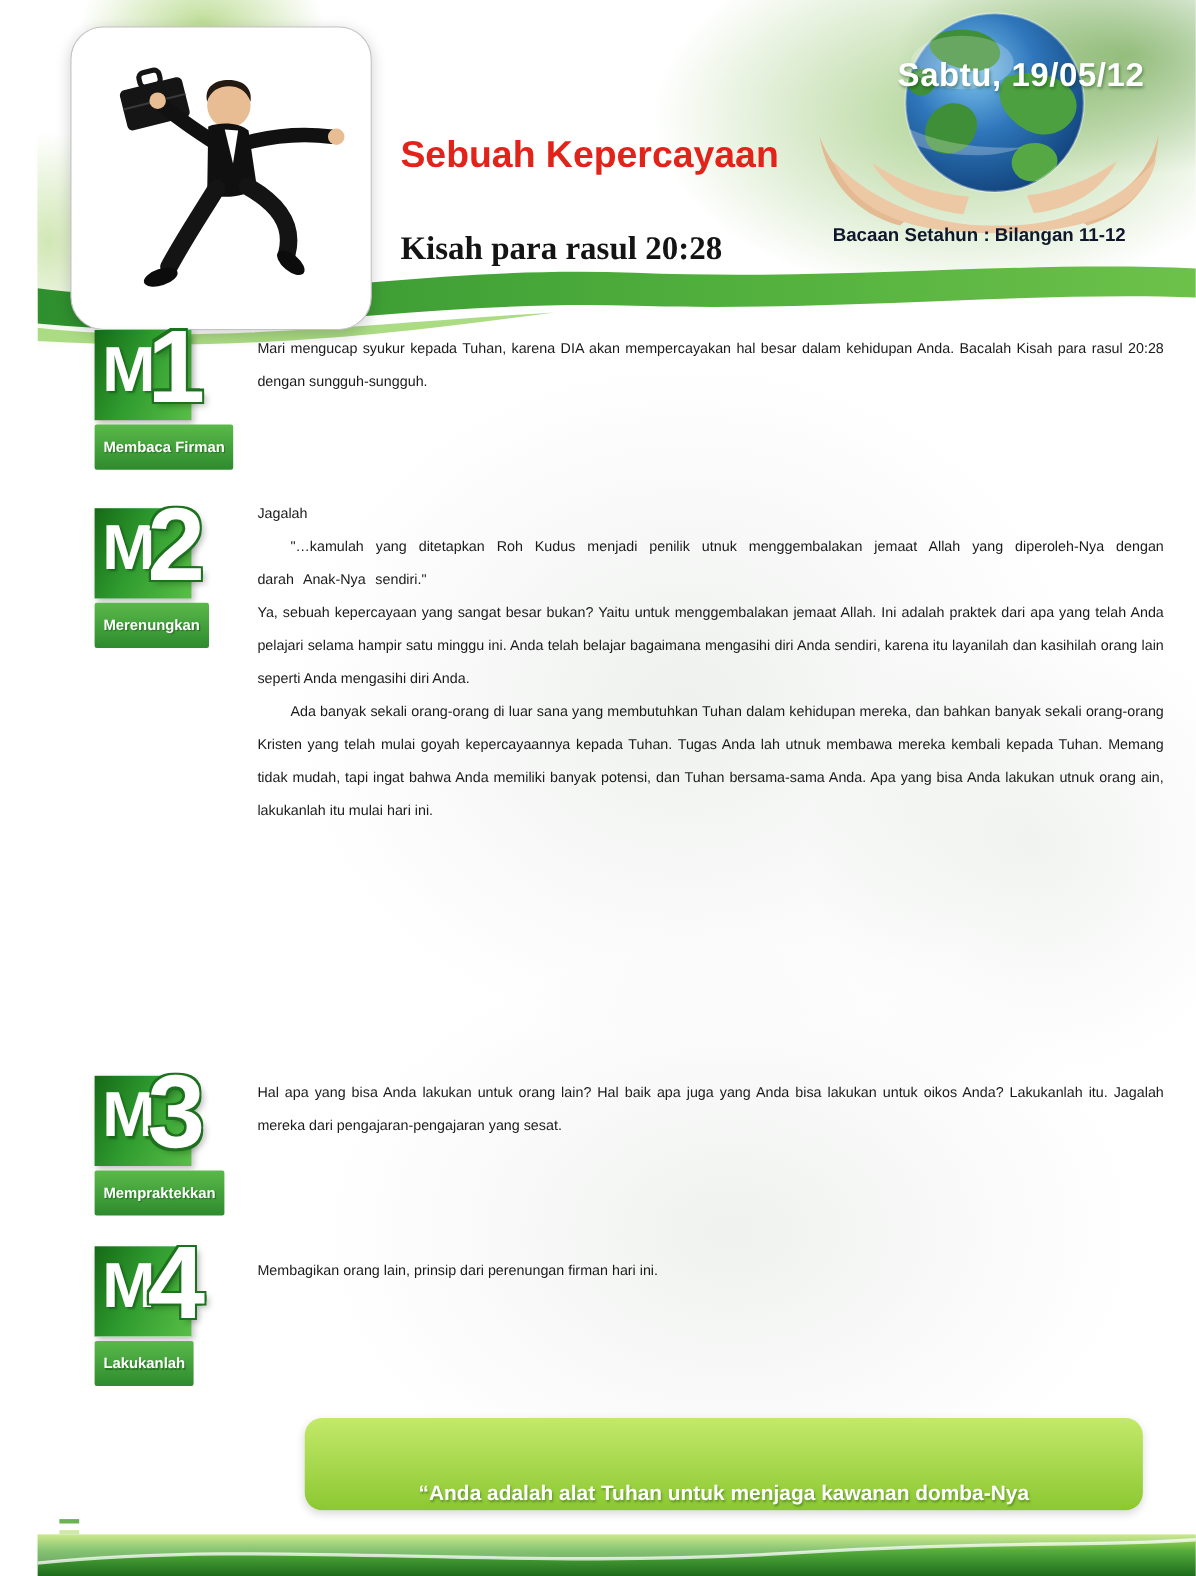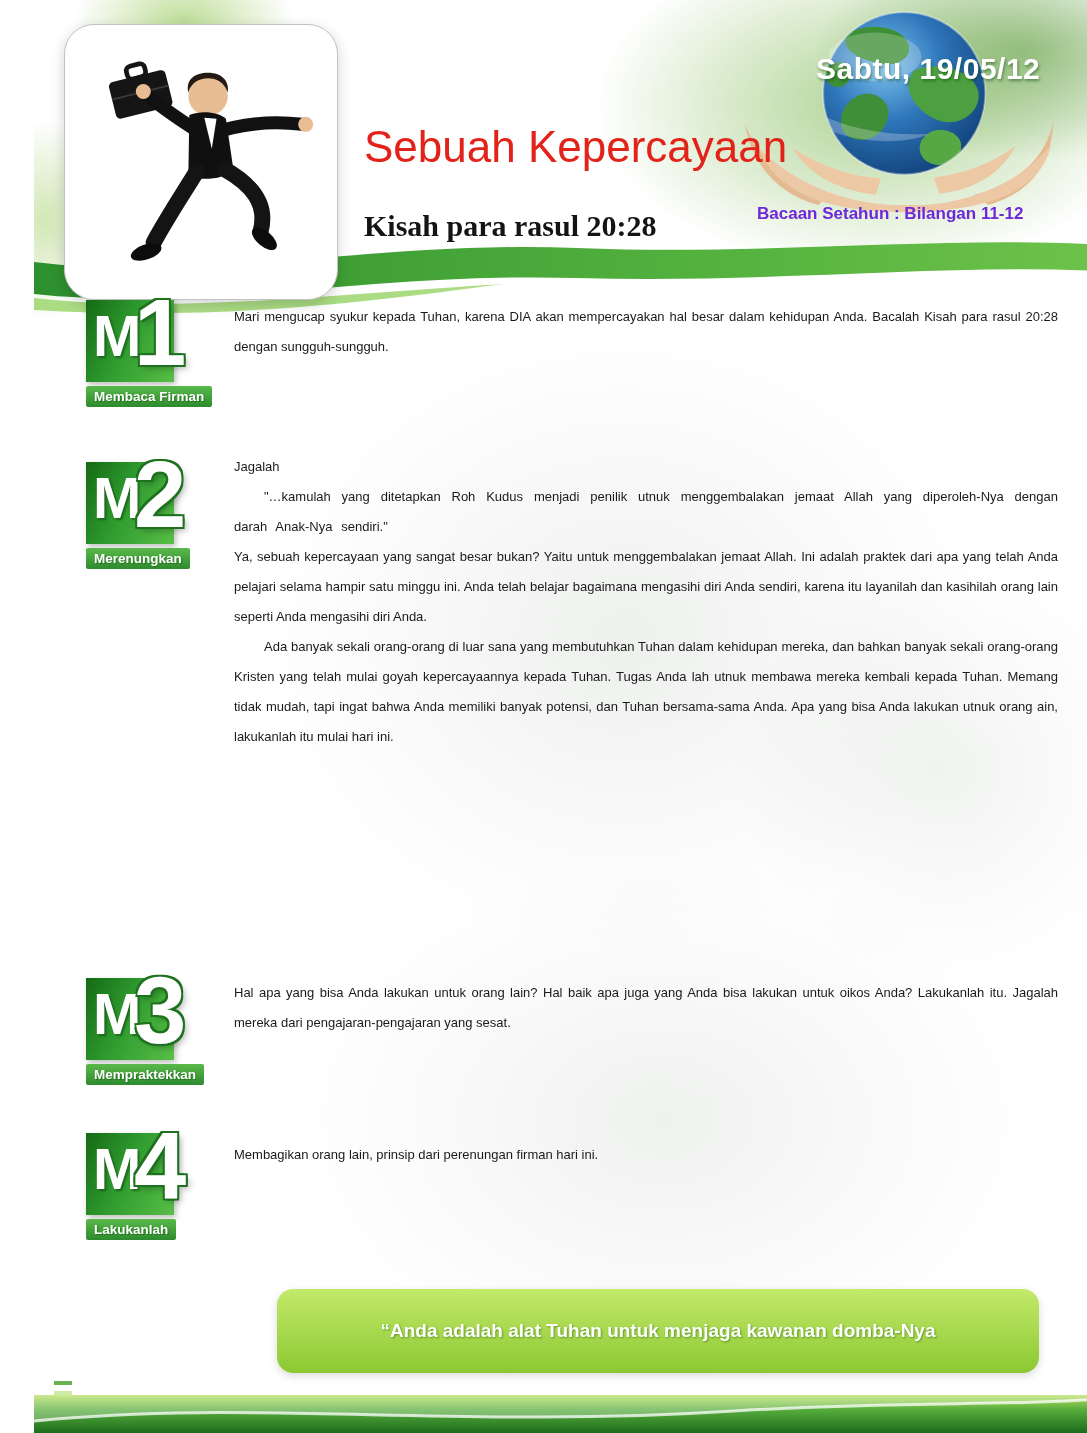--- a/index.html
+++ b/index.html
@@ -21,57 +21,57 @@
   #earth-wrap{position:absolute;left:660px;top:-6px;width:390px;height:218px;}
   #photo-card{
     position:absolute;left:30px;top:24px;width:272px;height:274px;background:#fff;
     border:1px solid #c2c2c2;border-radius:30px;box-shadow:0 4px 14px rgba(0,0,0,.18);
     display:flex;align-items:center;justify-content:center;z-index:4;
   }
   #date-label{
     position:absolute;left:782px;top:52px;font-size:30px;font-weight:700;color:#fff;
     text-shadow:1px 2px 3px rgba(0,60,0,.45);z-index:5;letter-spacing:.5px;
   }
-  #page-title{position:absolute;left:330px;top:122px;font-size:44px;font-weight:400;color:#e2231a;z-index:5;}
+  #page-title{position:absolute;left:330px;top:122px;font-size:34px;font-weight:700;color:#e2231a;z-index:5;}
   #passage{position:absolute;left:330px;top:209px;font-size:30px;font-weight:700;font-family:"Liberation Serif",serif;color:#141414;z-index:5;}
-  #yearly{position:absolute;left:723px;top:204px;font-size:17px;font-weight:700;color:#6d28d9;z-index:5;}
+  #yearly{position:absolute;left:723px;top:204px;font-size:17px;font-weight:700;color:#0f172a;z-index:5;}
   #ribbon{position:absolute;left:0;top:222px;width:1087px;height:92px;z-index:3;}
   
   .badge{position:absolute;left:52px;width:170px;height:125px;z-index:4;}
   .badge .box{
     position:absolute;left:0;top:0;width:88px;height:82px;
     background:linear-gradient(115deg,#156a15 0%,#2f9b2f 45%,#58bf46 100%);
     box-shadow:2px 3px 6px rgba(0,0,0,.25);
   }
   .badge .m{position:absolute;left:7px;top:7px;font-size:58px;line-height:58px;font-weight:700;color:#fff;text-shadow:2px 2px 2px rgba(10,60,10,.5);}
   .badge .num{
     position:absolute;left:48px;top:-14px;font-size:94px;line-height:94px;font-weight:700;color:#fff;
     text-shadow:2px 2px 0 #1e711e,-2px 2px 0 #1e711e,2px -2px 0 #1e711e,-2px -2px 0 #1e711e,4px 4px 6px rgba(0,0,0,.25);
   }
   .badge .label{
     position:absolute;left:0;top:86px;white-space:nowrap;
     background:linear-gradient(180deg,#5ab94a,#2e8b2e);color:#fff;
-    font-size:13.5px;font-weight:700;padding:3px 8px;border-radius:2px;
+    font-size:13.5px;font-weight:700;padding:13px 8px;border-radius:2px;
     text-shadow:1px 1px 1px rgba(0,50,0,.4);
   }
   
   .textblock{position:absolute;left:200px;width:824px;font-size:13px;line-height:30px;text-align:justify;z-index:4;}
   .textblock p{margin:0;}
   .textblock p.quote{text-indent:30px;word-spacing:.4em;}
   .textblock p.indent{text-indent:30px;}
   #text-m1{top:302px;}
   #text-m2{top:452px;}
   #text-m3{top:978px;}
   #text-m4{top:1140px;}
   
   #quote-box{
     position:absolute;left:243px;top:1289px;width:762px;height:84px;border-radius:16px;
     background:linear-gradient(180deg,#c3e96a,#8cc832);
     box-shadow:0 3px 8px rgba(0,0,0,.15);
-    display:flex;flex-direction:row;align-items:center;justify-content:center;z-index:4;
+    display:flex;flex-direction:column;align-items:center;justify-content:flex-end;z-index:4;
   }
   #quote-box .ql{color:#fff;font-size:19px;line-height:28px;font-weight:700;text-shadow:1px 1px 2px rgba(40,90,10,.5);text-align:center;}
   #bottom-bar{position:absolute;left:0;top:1395px;width:1087px;height:38px;background:linear-gradient(180deg,#b8e060 0%,#57ad3c 38%,#1c6b1c 100%);z-index:3;}
   #bottom-bar svg{position:absolute;left:0;top:0;width:100%;height:100%;}
   .tick{position:absolute;left:20px;width:18px;height:4px;z-index:5;}
   .tick.t1{top:1381px;background:#6ab34f;}
   .tick.t2{top:1391px;background:#cfe9a8;}
 </style>
 </head>
 <body>

